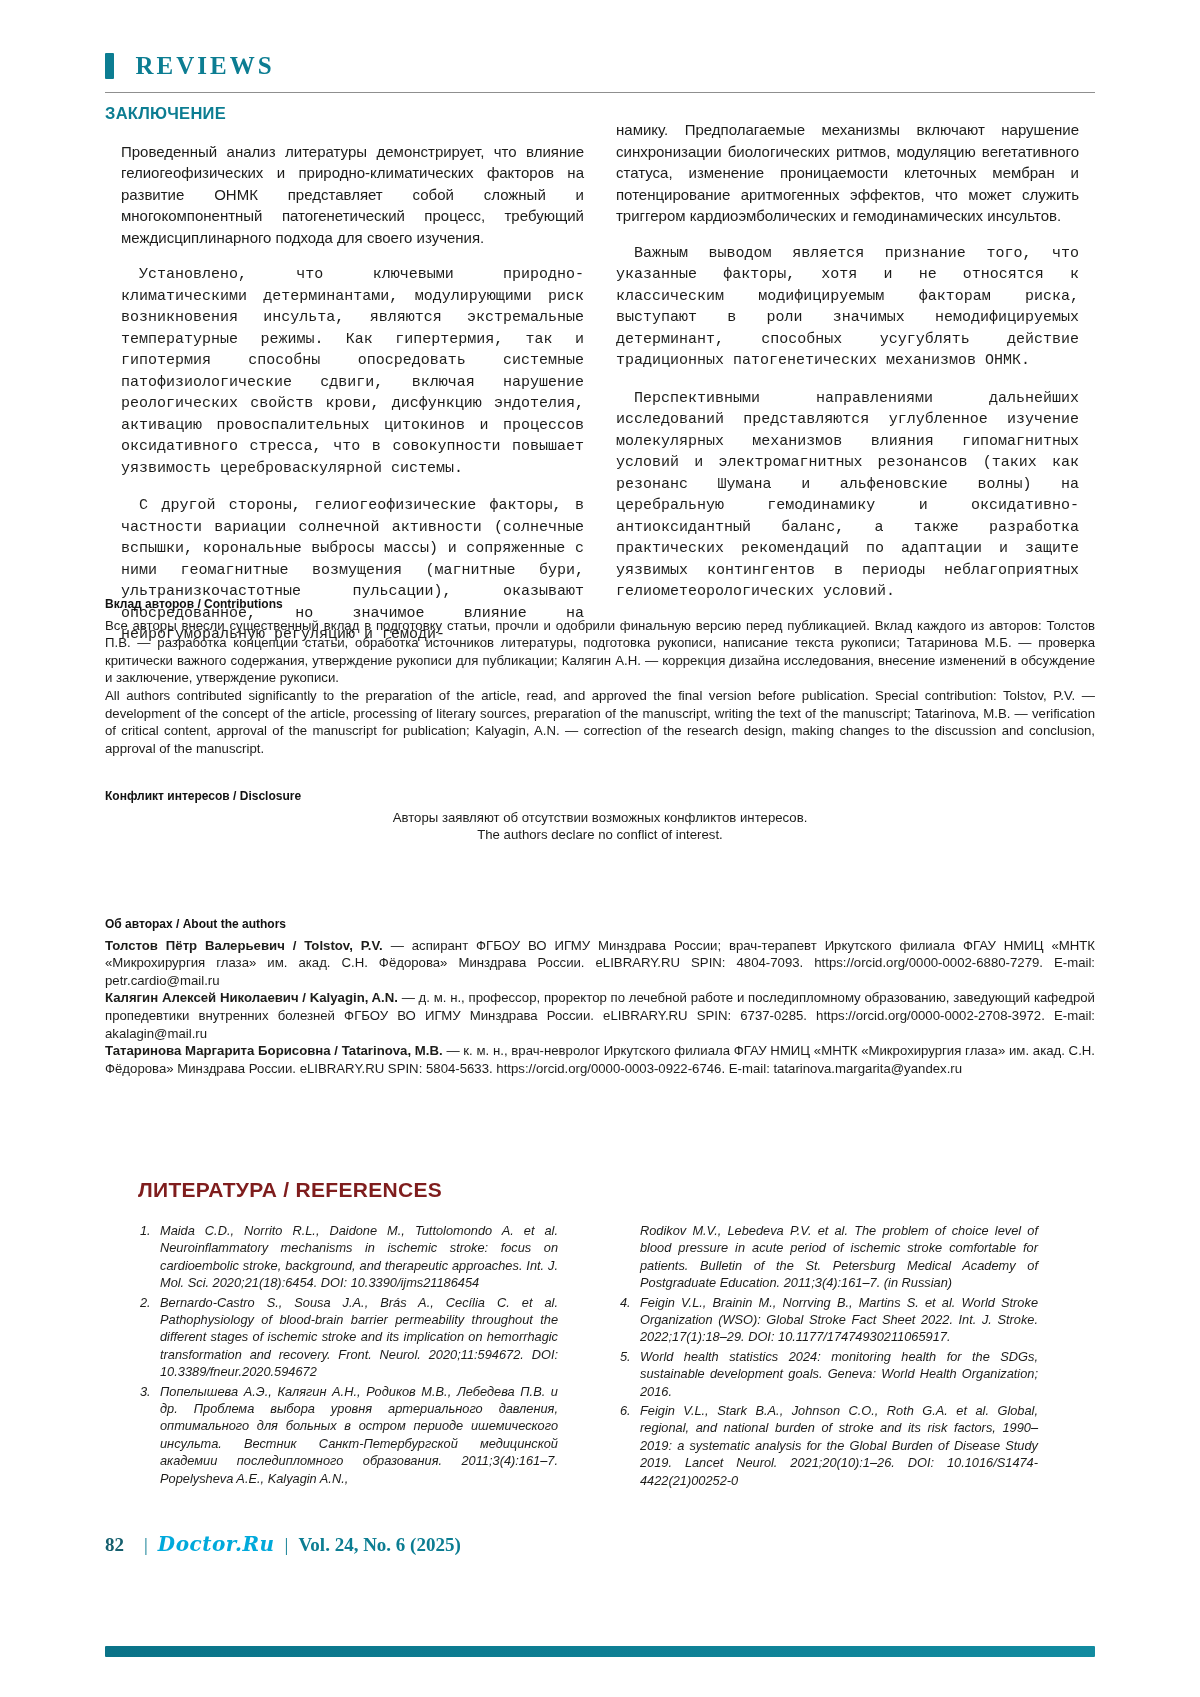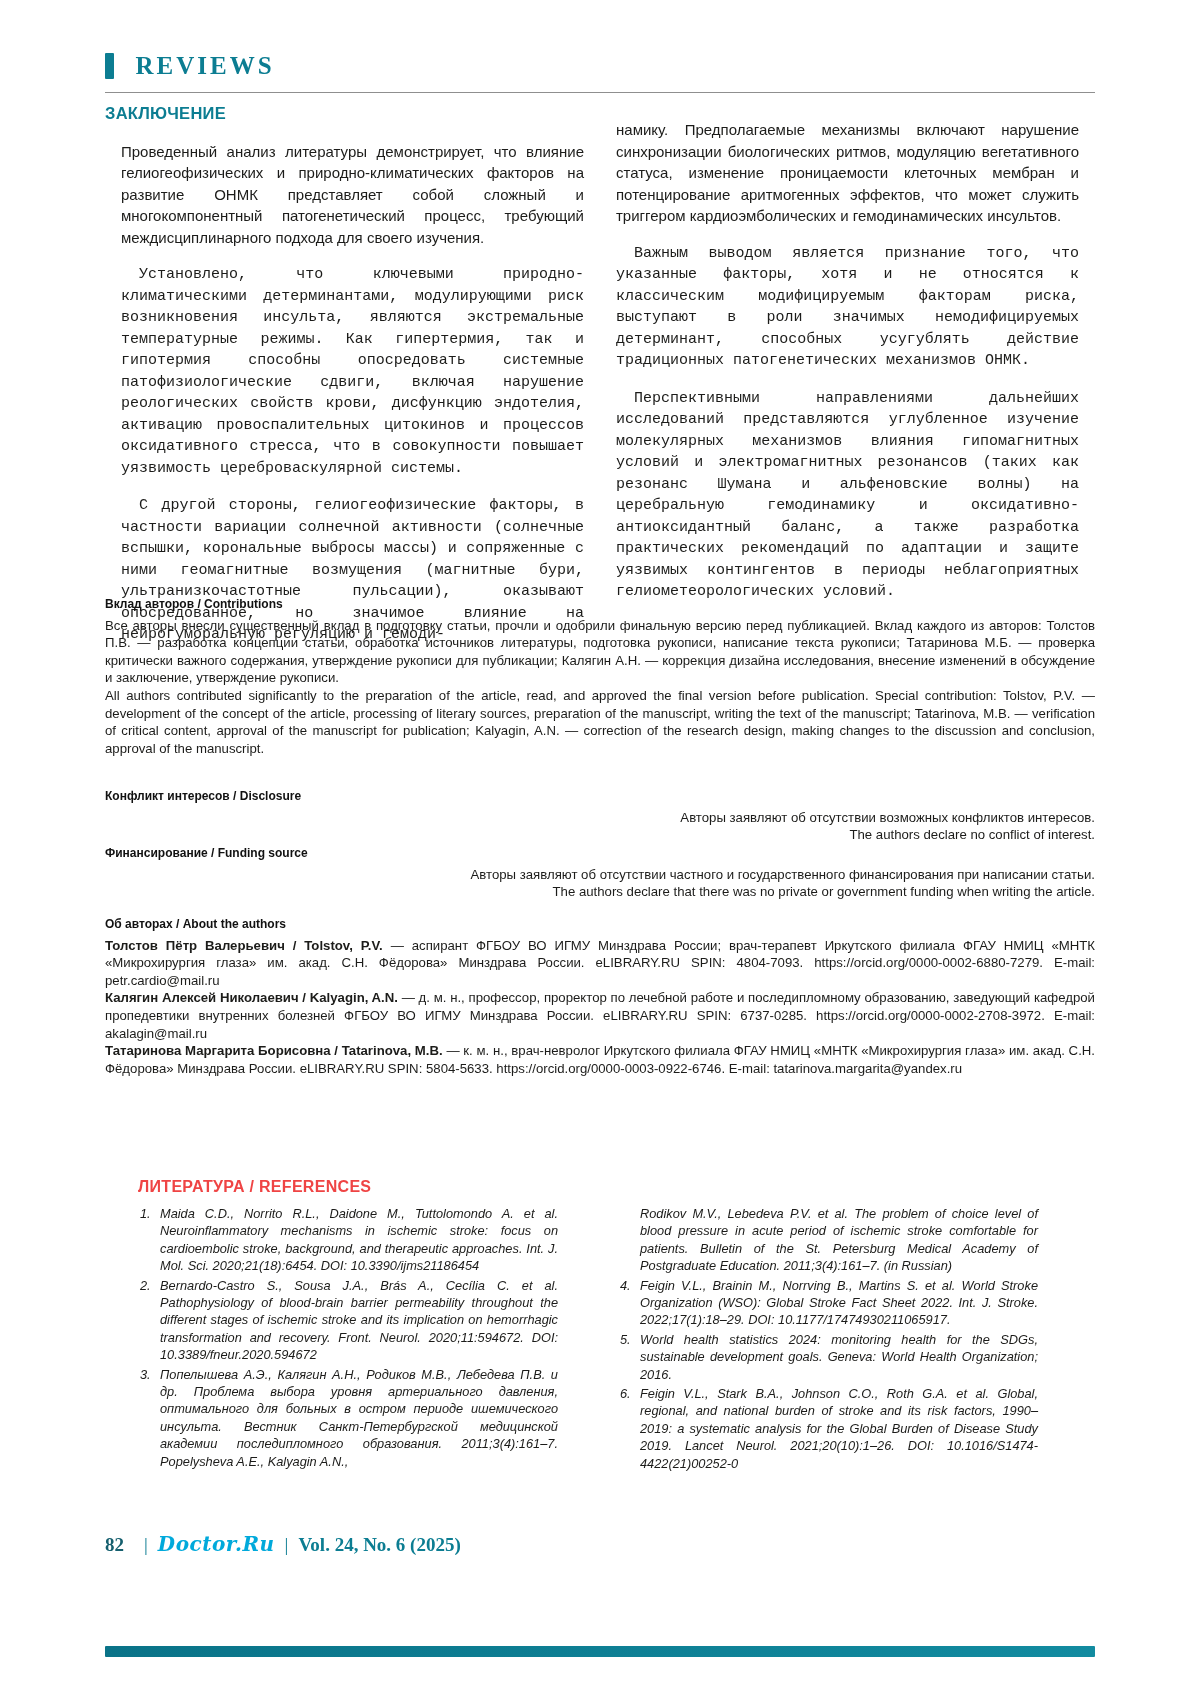--- a/index.html
+++ b/index.html
@@ -23,32 +23,32 @@
   .col p { margin:16px; }
   .col p.ind { text-indent:18px;font-family:Liberation Mono, monospace; }
   .h-teal { margin:0 0 5px 0; font-size:16.5px; font-weight:bold; color:#0c7d92;
     letter-spacing:0.3px; }
 
   
   .meta { position:absolute; left:105px; width:990px; font-size:13.2px;
     line-height:17.6px; text-align:justify; }
   .meta h3 { margin:0 0 3px 0; font-size:12px; font-weight:bold; color:#111; }
   .meta p { margin:0; }
-  .meta .line { text-align:right; }
+  .meta .line { text-align:center; }
   .pos-contrib { top:596px; }
   .pos-disclosure { top:788px; }
   .pos-funding { top:845px; }
   .pos-about { top:916px; }
   .about-entry { margin:0; }
   .about-entry .b { font-weight:bold; }
 
   
   .refs { position:absolute; left:138px; top:1178px; width:900px; }
-  .refs-heading { margin:0 0 9px 0; font-size:16px; font-weight:bold;
-    color:#ef4444; letter-spacing:0.3px; }
+  .refs-heading { margin:0 0 20px 0; font-size:21px; font-weight:bold;
+    color:#7f1d1d; letter-spacing:0.3px; }
   .refs-cols { display:flex; gap:60px; }
   .refs-col { flex:1 1 0; font-size:12.8px; line-height:17.4px;
     font-style:italic; text-align:justify; }
   .ref { position:relative; padding-left:22px; margin:0 0 2px 0; }
   .ref-num { position:absolute; left:2px; top:0; }
   .ref-cont { padding-left:22px; margin:0 0 2px 0; }
 
   
   .footer { position:absolute; left:105px; top:1532px; width:990px; height:30px;
     font-family:"Liberation Serif", serif; font-size:19px; color:#0c7d92; }
@@ -90,25 +90,20 @@
     <p>Все авторы внесли существенный вклад в подготовку статьи, прочли и одобрили финальную версию перед публикацией. Вклад каждого из авторов: Толстов П.В. — разработка концепции статьи, обработка источников литературы, подготовка рукописи, написание текста рукописи; Татаринова М.Б. — проверка критически важного содержания, утверждение рукописи для публикации; Калягин А.Н. — коррекция дизайна исследования, внесение изменений в обсуждение и заключение, утверждение рукописи.</p>
     <p>All authors contributed significantly to the preparation of the article, read, and approved the final version before publication. Special contribution: Tolstov, P.V. — development of the concept of the article, processing of literary sources, preparation of the manuscript, writing the text of the manuscript; Tatarinova, M.B. — verification of critical content, approval of the manuscript for publication; Kalyagin, A.N. — correction of the research design, making changes to the discussion and conclusion, approval of the manuscript.</p>
   </div>
 
   <div class="meta pos-disclosure">
     <h3>Конфликт интересов / Disclosure</h3>
     <p class="line">Авторы заявляют об отсутствии возможных конфликтов интересов.</p>
     <p class="line">The authors declare no conflict of interest.</p>
   </div>
 
-  <div class="meta pos-funding">
-    <h3>Финансирование / Funding source</h3>
-    <p class="line">Авторы заявляют об отсутствии частного и государственного финансирования при написании статьи.</p>
-    <p class="line">The authors declare that there was no private or government funding when writing the article.</p>
-  </div>
 
   <div class="meta pos-about">
     <h3>Об авторах / About the authors</h3>
     <p class="about-entry"><span class="b">Толстов Пётр Валерьевич / Tolstov, P.V.</span><span> — аспирант ФГБОУ ВО ИГМУ Минздрава России; врач-терапевт Иркутского филиала ФГАУ НМИЦ «МНТК «Микрохирургия глаза» им. акад. С.Н. Фёдорова» Минздрава России. eLIBRARY.RU SPIN: 4804-7093. https://orcid.org/0000-0002-6880-7279. E-mail: petr.cardio@mail.ru</span></p>
     <p class="about-entry"><span class="b">Калягин Алексей Николаевич / Kalyagin, A.N.</span><span> — д. м. н., профессор, проректор по лечебной работе и последипломному образованию, заведующий кафедрой пропедевтики внутренних болезней ФГБОУ ВО ИГМУ Минздрава России. eLIBRARY.RU SPIN: 6737-0285. https://orcid.org/0000-0002-2708-3972. E-mail: akalagin@mail.ru</span></p>
     <p class="about-entry"><span class="b">Татаринова Маргарита Борисовна / Tatarinova, M.B.</span><span> — к. м. н., врач-невролог Иркутского филиала ФГАУ НМИЦ «МНТК «Микрохирургия глаза» им. акад. С.Н. Фёдорова» Минздрава России. eLIBRARY.RU SPIN: 5804-5633. https://orcid.org/0000-0003-0922-6746. E-mail: tatarinova.margarita@yandex.ru</span></p>
   </div>
 
   <div class="refs">
     <h3 class="refs-heading">ЛИТЕРАТУРА / REFERENCES</h3>

